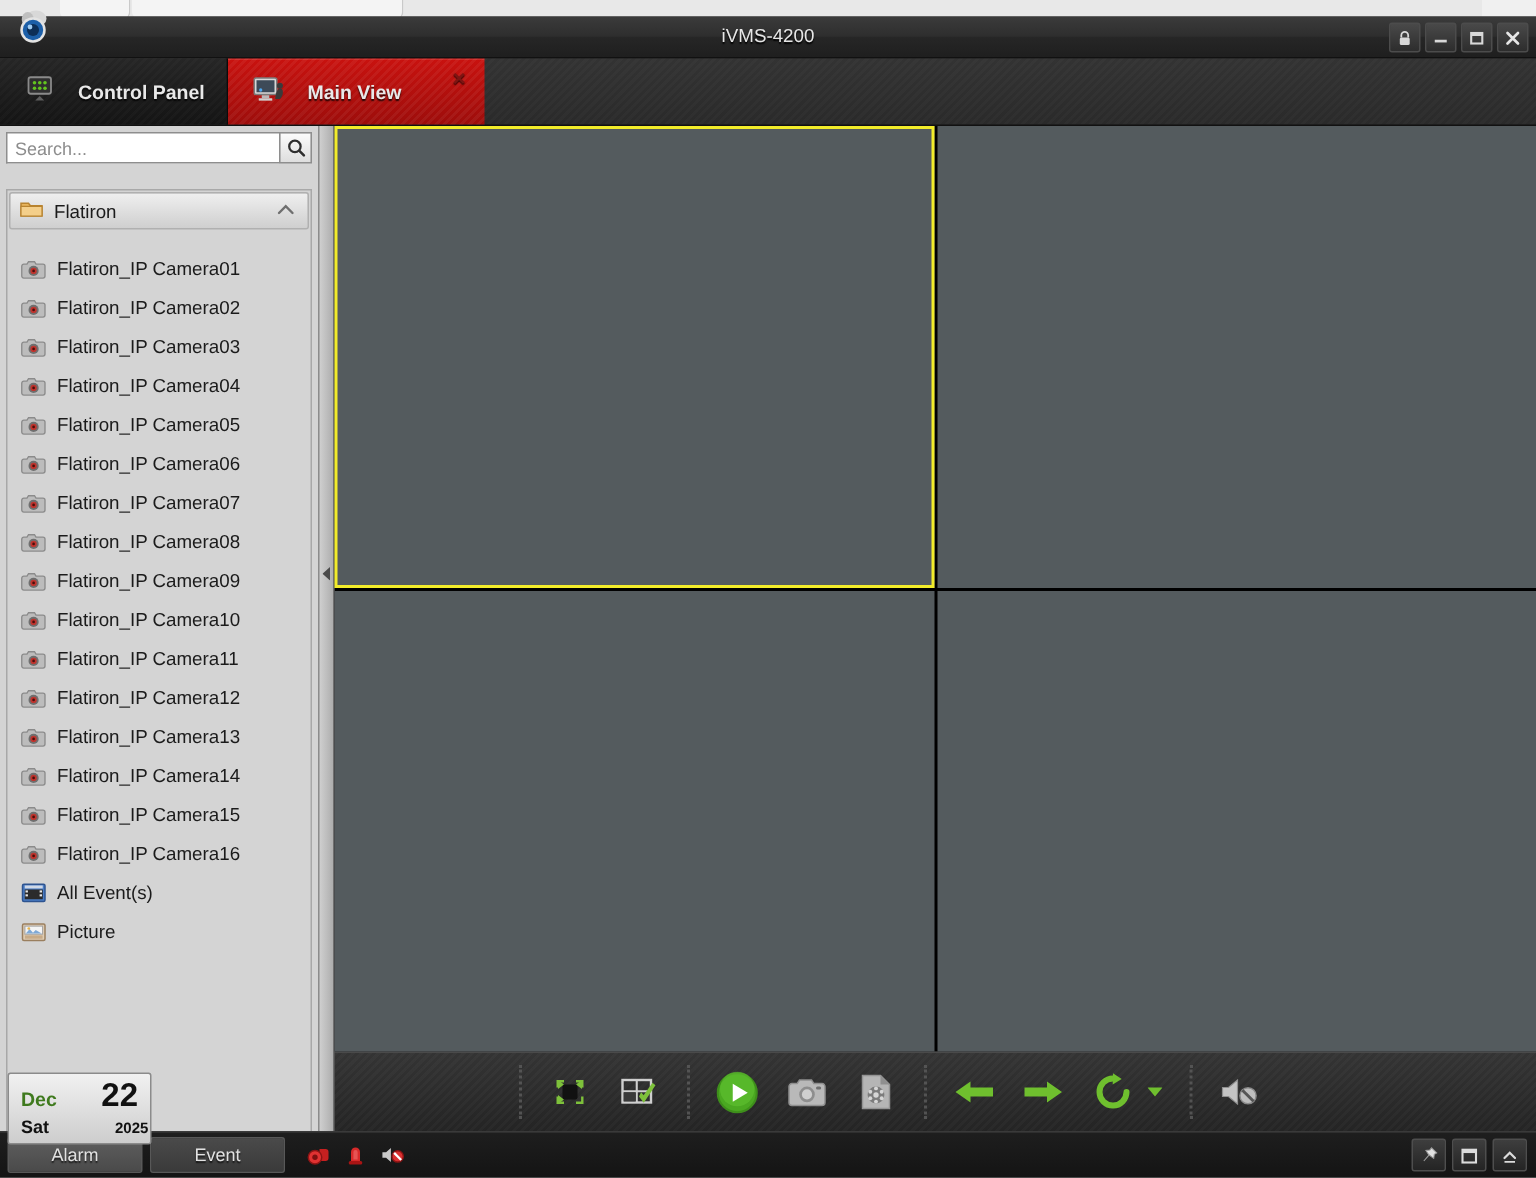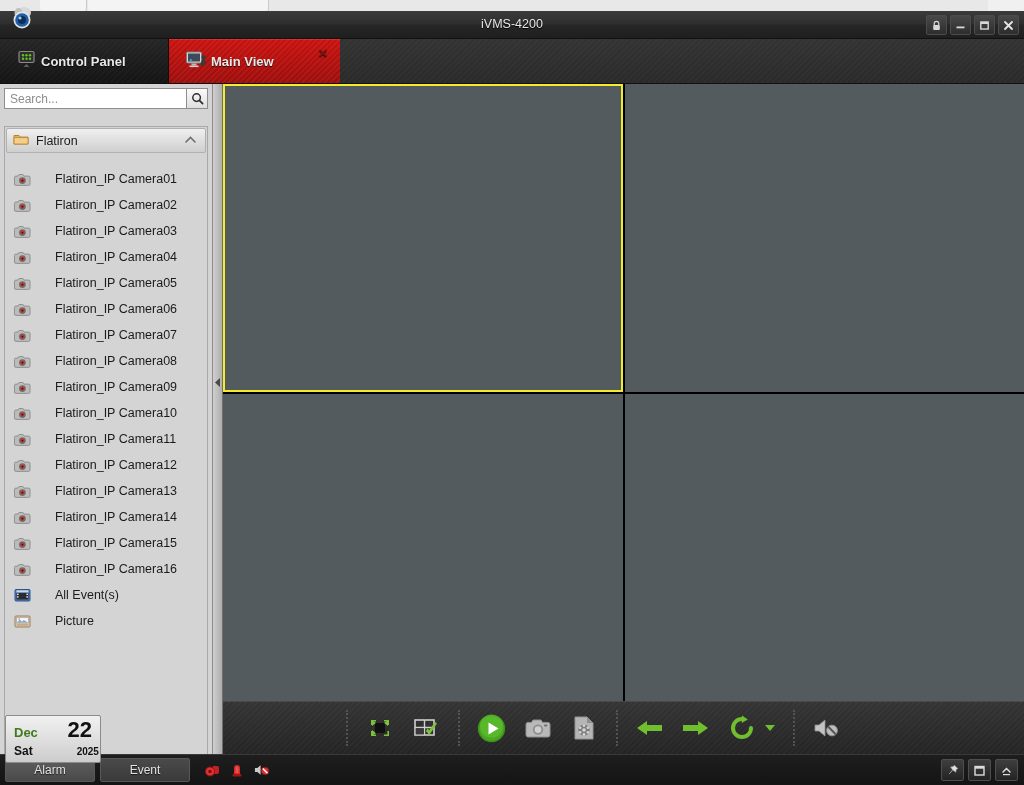--- a/index.html
+++ b/index.html
@@ -62,22 +62,22 @@
   
   .tabbar{
     position:relative;height:44px;flex:0 0 44px;
     background:
       repeating-linear-gradient(135deg,rgba(255,255,255,0.018) 0 2px,rgba(0,0,0,0) 2px 4px),
       linear-gradient(180deg,#333 0%,#2a2a2a 100%);
     border-bottom:1px solid #111;
     display:flex;align-items:stretch;
   }
   .tab{
-    position:relative;display:flex;align-items:center;gap:4px;
-    padding:0 31px 0 16px;cursor:pointer;
+    position:relative;display:flex;align-items:center;gap:15px;
+    padding:0 14px 0 16px;cursor:pointer;
     color:#e9e9e9;font-size:13px;font-weight:bold;
     text-shadow:0 1px 1px rgba(0,0,0,.8);
   }
   .tab.ctrl{
     background:
       repeating-linear-gradient(135deg,rgba(255,255,255,0.02) 0 2px,rgba(0,0,0,0) 2px 4px),
       linear-gradient(180deg,#262626 0%,#141414 100%);
     border-right:1px solid #0b0b0b;
     min-width:121px;
   }
@@ -129,21 +129,21 @@
   .group-row{
     position:relative;display:flex;align-items:center;gap:7px;
     height:23px;padding:0 6px;margin:1px 1px 13px 1px;
     background:linear-gradient(180deg,#efefef 0%,#cfcfcf 100%);
     border:1px solid #b0b0b0;border-radius:2px;
     cursor:pointer;
   }
   .group-label{font-size:12.5px;color:#1b1b1b;}
   .group-chevron{position:absolute;right:7px;top:4px;cursor:pointer;}
   .tree-item{
-    display:flex;align-items:center;gap:24px;
+    display:flex;align-items:center;gap:7px;
     height:26px;padding-left:9px;cursor:pointer;
   }
   .tree-item-label{font-size:12.5px;color:#1b1b1b;}
 
   
   .splitter{
     width:9px;flex:0 0 9px;position:relative;
     background:linear-gradient(90deg,#cfcfcf,#bdbdbd 55%,#adadad);
     border-right:1px solid #6f6f6f;
   }

